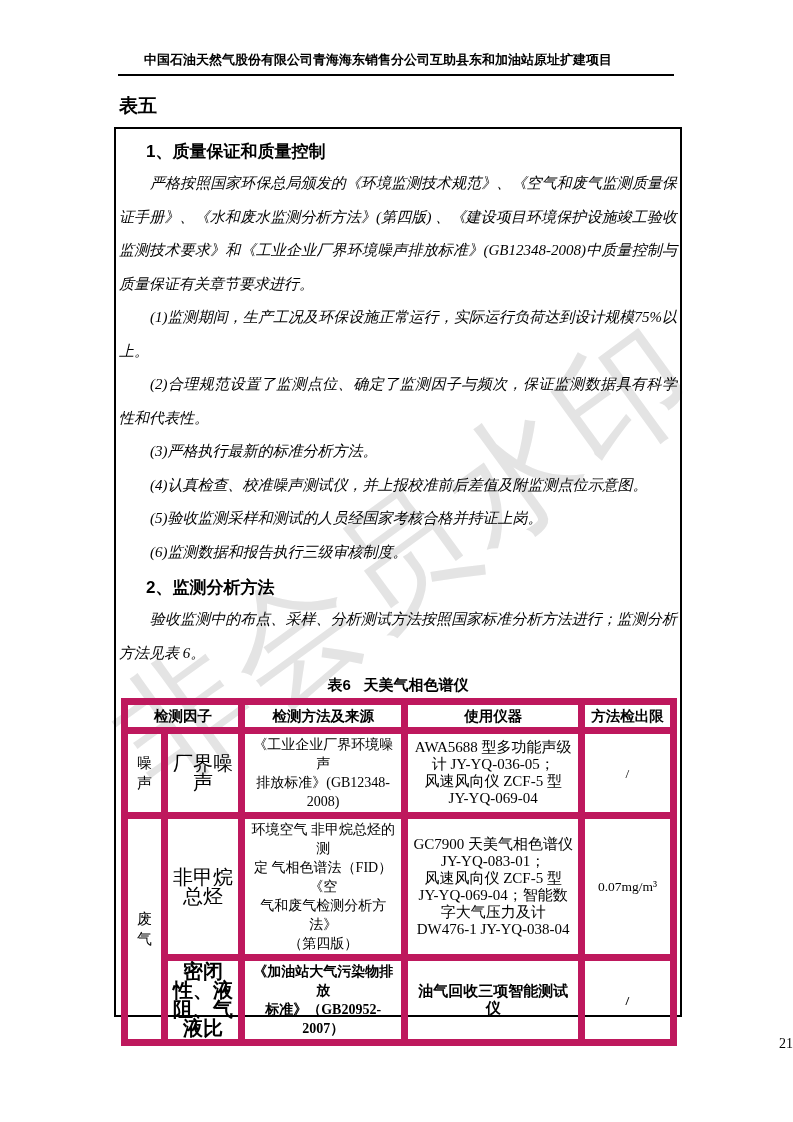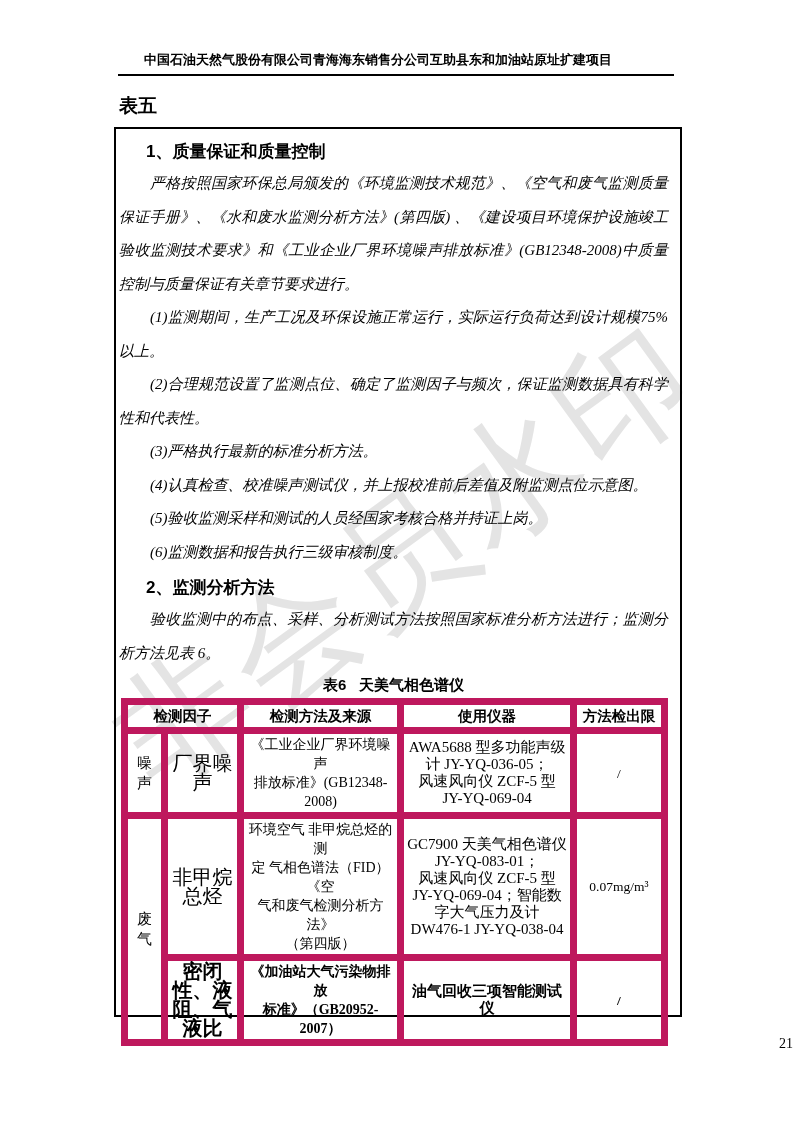--- a/index.html
+++ b/index.html
@@ -20,21 +20,21 @@
   .header-rule {
     position:absolute; top:74px; left:118px; width:556px; height:0;
     border-top:2px solid #000; z-index:1;
   }
   .sheet-label {
     position:absolute; top:93px; left:119px; font-size:19px; font-weight:bold;
     font-family:"Liberation Sans", sans-serif; z-index:1;
   }
   .content-box {
     position:absolute; top:127px; left:114px; width:568px; height:890px;
-    border:2px solid #000; box-sizing:border-box; padding:4px 12px 0 3px; z-index:1;
+    border:2px solid #000; box-sizing:border-box; padding:4px 3px 0 3px; z-index:1;
   }
   .sec-heading {
     font-family:"Liberation Sans", sans-serif; font-weight:bold;
     font-size:17px; line-height:31px; margin:3px 0 0 0; padding-left:27px;
   }
   .body-para {
     font-size:15px; line-height:33.5px; margin:0;
     text-indent:31px; text-align:justify;font-style:italic;
   }
   .table-title {

